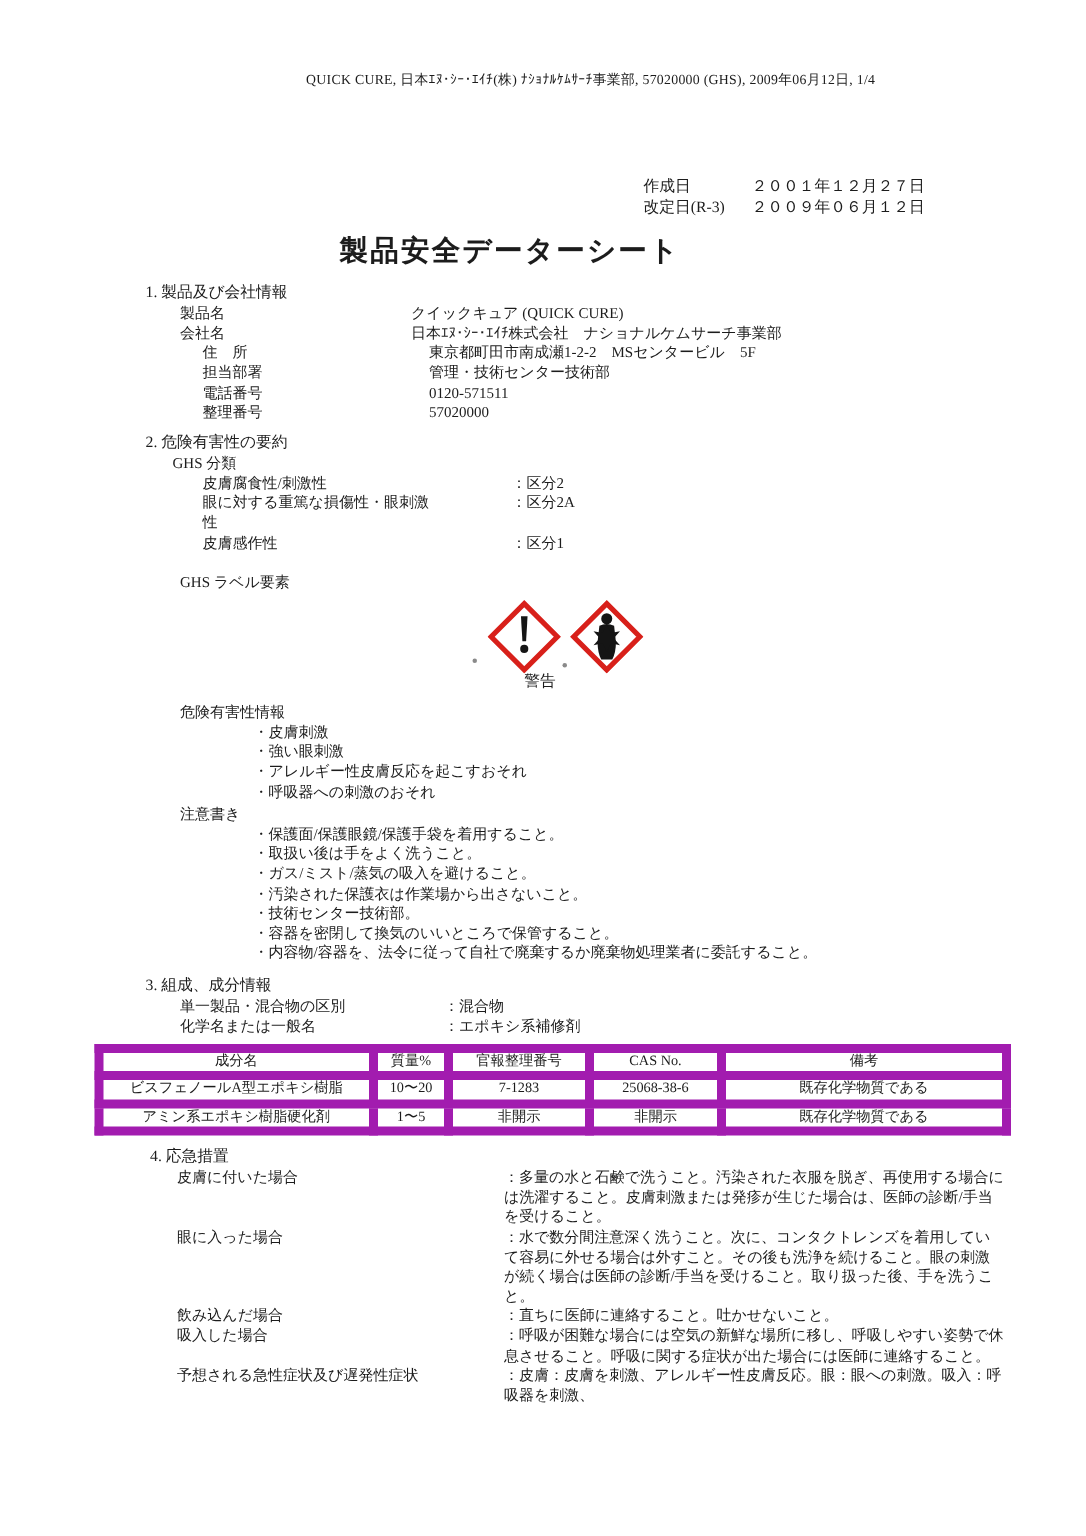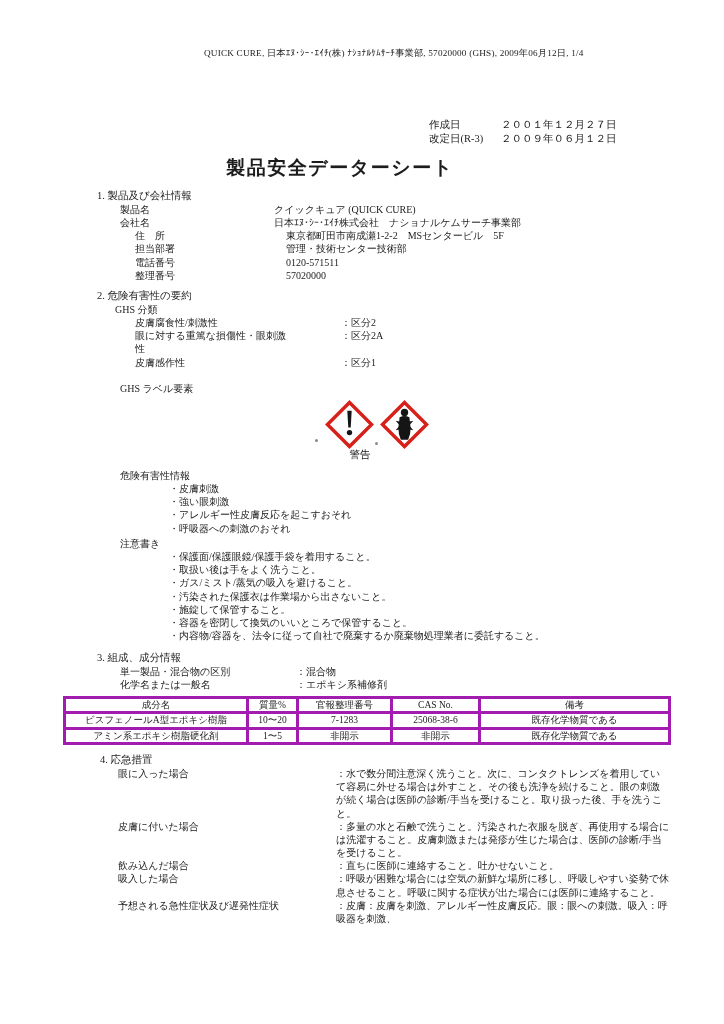--- a/index.html
+++ b/index.html
@@ -37,21 +37,21 @@
   .speck.sp2{left:50px;top:42px;}
   .signal{text-align:center;font-size:10.5px;padding-right:34px;margin-top:-1px;}
   .hazard-h{margin-left:23px;margin-top:7px;}
   .bullets{margin-left:72px;}
   .note-h{margin-left:23px;margin-top:2px;}
   
   .s3{margin-top:9px;}
   .s3 .kv{margin-left:23px;}
   .s3 .kv .lbl{width:130px;}
   table.comp{margin-left:-34px;margin-top:4px;border-collapse:collapse;width:605px;font-size:9.5px;table-layout:fixed;}
-  table.comp th,table.comp td{border:3px solid #a21caf;text-align:center;padding:0 2px;height:12.5px;font-weight:normal;overflow:hidden;white-space:nowrap;}
+  table.comp th,table.comp td{border:6px solid #a21caf;text-align:center;padding:0 2px;height:12.5px;font-weight:normal;overflow:hidden;white-space:nowrap;}
   
   .s4{margin-top:8px;margin-left:3px;}
   .s4 .kv{margin-left:18px;align-items:flex-start;}
   .s4 .kv .lbl{width:172px;}
   .s4 .kv .val{width:378px;}
   .s4 .kv.stacked{display:block;}
   .s4 .kv.stacked .val{margin-left:172px;width:378px;}
 </style>
 </head>
 <body>
@@ -175,21 +175,21 @@
     <div class="bullets">
 
         <div>・保護面/保護眼鏡/保護手袋を着用すること。</div>
 
         <div>・取扱い後は手をよく洗うこと。</div>
 
         <div>・ガス/ミスト/蒸気の吸入を避けること。</div>
 
         <div>・汚染された保護衣は作業場から出さないこと。</div>
 
-        <div>・施錠して保管すること。</div>
+        <div>・技術センター技術部。</div>
 
         <div>・容器を密閉して換気のいいところで保管すること。</div>
 
         <div>・内容物/容器を、法令に従って自社で廃棄するか廃棄物処理業者に委託すること。</div>
 
     </div>
   </div>
 
   <div class="s3">
     <div class="sec-heading">3. 組成、成分情報</div>
@@ -244,30 +244,30 @@
 
       </tbody>
     </table>
   </div>
 
   <div class="s4">
     <div class="sec-heading">4. 応急措置</div>
     <div>
 
         <div class="kv">
+          <span class="lbl">皮膚に付いた場合</span>
+          <span class="val">：多量の水と石鹸で洗うこと。汚染された衣服を脱ぎ、再使用する場合には洗濯すること。皮膚刺激または発疹が生じた場合は、医師の診断/手当を受けること。</span>
+        </div>
+
+        <div class="kv">
           <span class="lbl">眼に入った場合</span>
           <span class="val">：水で数分間注意深く洗うこと。次に、コンタクトレンズを着用していて容易に外せる場合は外すこと。その後も洗浄を続けること。眼の刺激が続く場合は医師の診断/手当を受けること。取り扱った後、手を洗うこと。</span>
         </div>
 
         <div class="kv">
-          <span class="lbl">皮膚に付いた場合</span>
-          <span class="val">：多量の水と石鹸で洗うこと。汚染された衣服を脱ぎ、再使用する場合には洗濯すること。皮膚刺激または発疹が生じた場合は、医師の診断/手当を受けること。</span>
-        </div>
-
-        <div class="kv">
           <span class="lbl">飲み込んだ場合</span>
           <span class="val">：直ちに医師に連絡すること。吐かせないこと。</span>
         </div>
 
         <div class="kv">
           <span class="lbl">吸入した場合</span>
           <span class="val">：呼吸が困難な場合には空気の新鮮な場所に移し、呼吸しやすい姿勢で休息させること。呼吸に関する症状が出た場合には医師に連絡すること。</span>
         </div>
 
 

